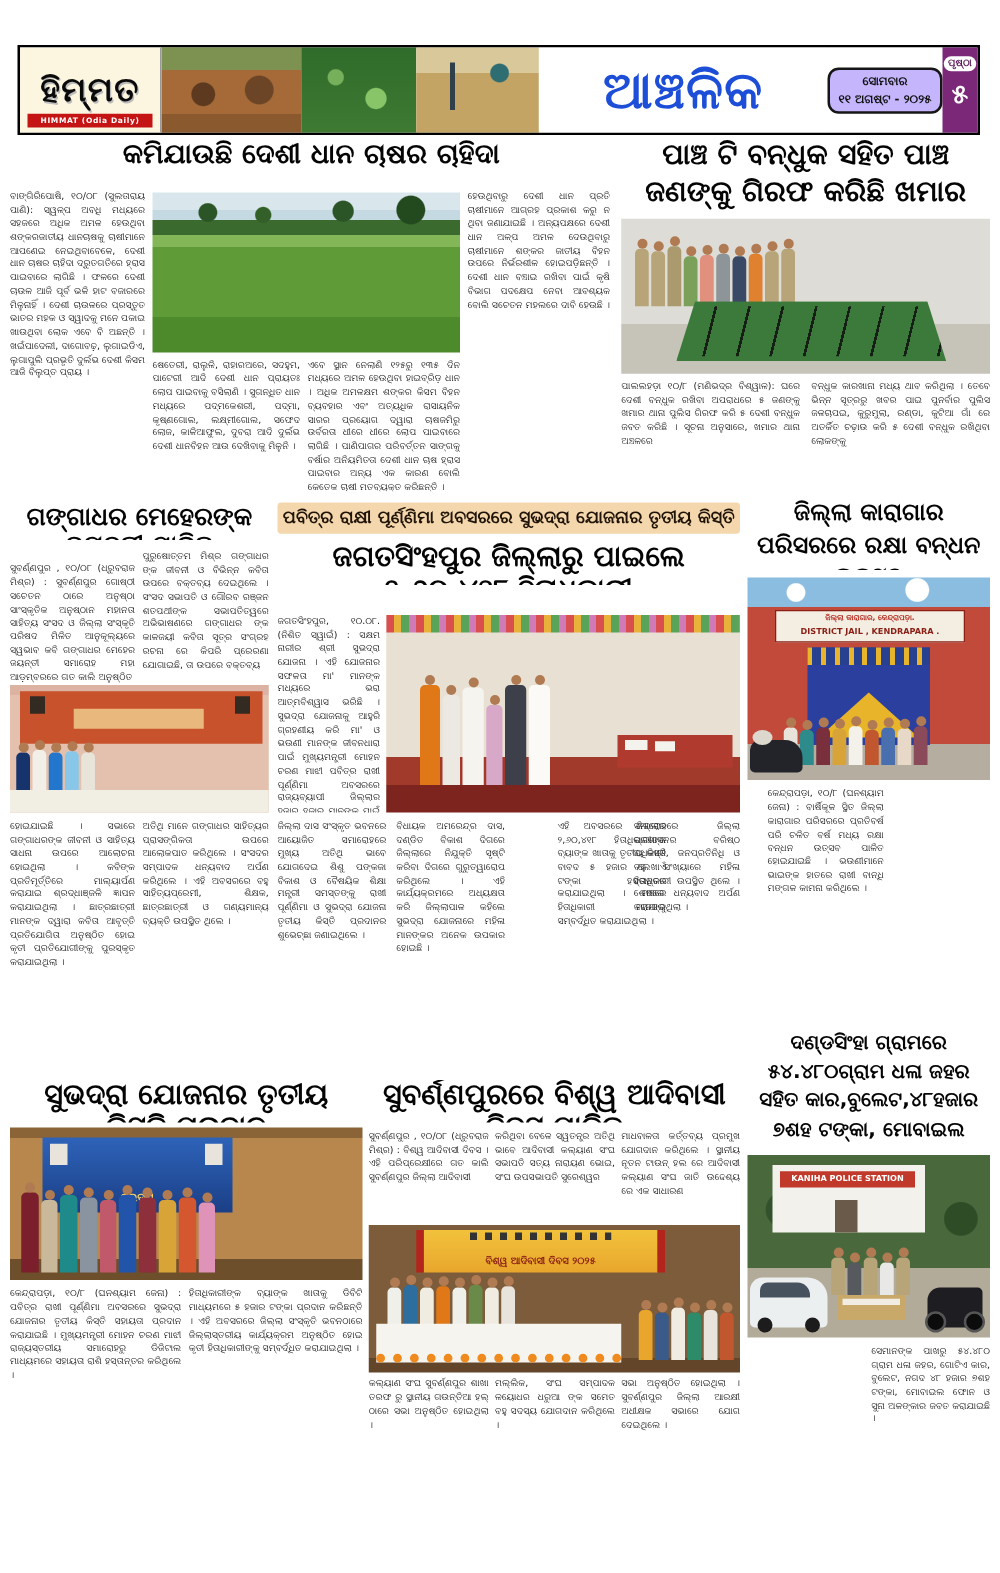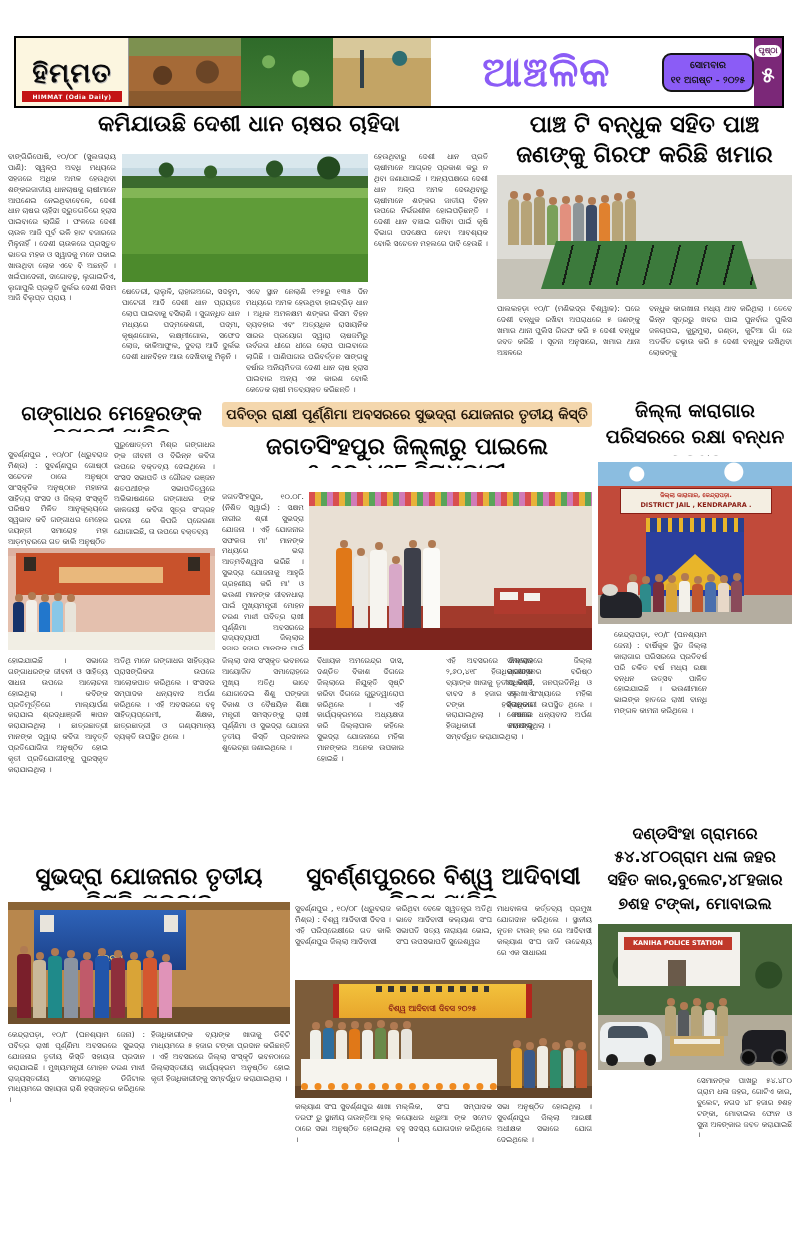--- a/index.html
+++ b/index.html
@@ -23,23 +23,23 @@
       linear-gradient(180deg,#7d9150 0 26%,#a56a37 26% 78%,#8a5a2e 78% 100%);}
   .strip-green{width:92px;background:
       radial-gradient(circle at 30% 35%, #76b05a 0 6px, transparent 7px),
       radial-gradient(circle at 65% 60%, #88c468 0 8px, transparent 9px),
       linear-gradient(180deg,#2f6b2a,#3f7a33);}
   .strip-well{width:98px;background:
       radial-gradient(circle at 68% 30%, #2e6e72 0 7px, transparent 8px),
       linear-gradient(180deg,#d8c89a 0 30%,#c3a465 30% 100%);position:relative;}
   .strip-well::after{content:"";position:absolute;left:28%;top:18%;width:4px;height:56%;background:#30404a;}
   .mast-title-area{flex:1;display:flex;align-items:center;justify-content:center;background:#fff;}
-  .mast-title{font-size:41px;font-weight:900;color:#8b5cf6;letter-spacing:1px;}
+  .mast-title{font-size:41px;font-weight:900;color:#1d4ed8;letter-spacing:1px;}
   .datebox-wrap{width:92px;display:flex;align-items:center;justify-content:center;background:#fff;}
-  .datebox{width:84px;background:#8b5cf6;border:2px solid #161616;border-radius:9px;
+  .datebox{width:84px;background:#c4b5fd;border:2px solid #161616;border-radius:9px;
            text-align:center;padding:4px 2px;}
   .datebox .d1{font-size:9.5px;font-weight:700;}
   .datebox .d2{font-size:9.5px;font-weight:700;margin-top:3px;}
   .pagecol{width:28px;background:#7b2878;display:flex;flex-direction:column;align-items:center;}
   .page-pill{margin-top:7px;background:#fff;border-radius:6px;padding:1px 3px;
              font-size:8px;font-weight:700;color:#5c1b5a;}
   .page-num{color:#fff;font-size:21px;font-weight:900;margin-top:6px;}
 
   
   .hl{position:absolute;font-weight:900;color:#050505;text-align:center;line-height:1.12;overflow:hidden;}

